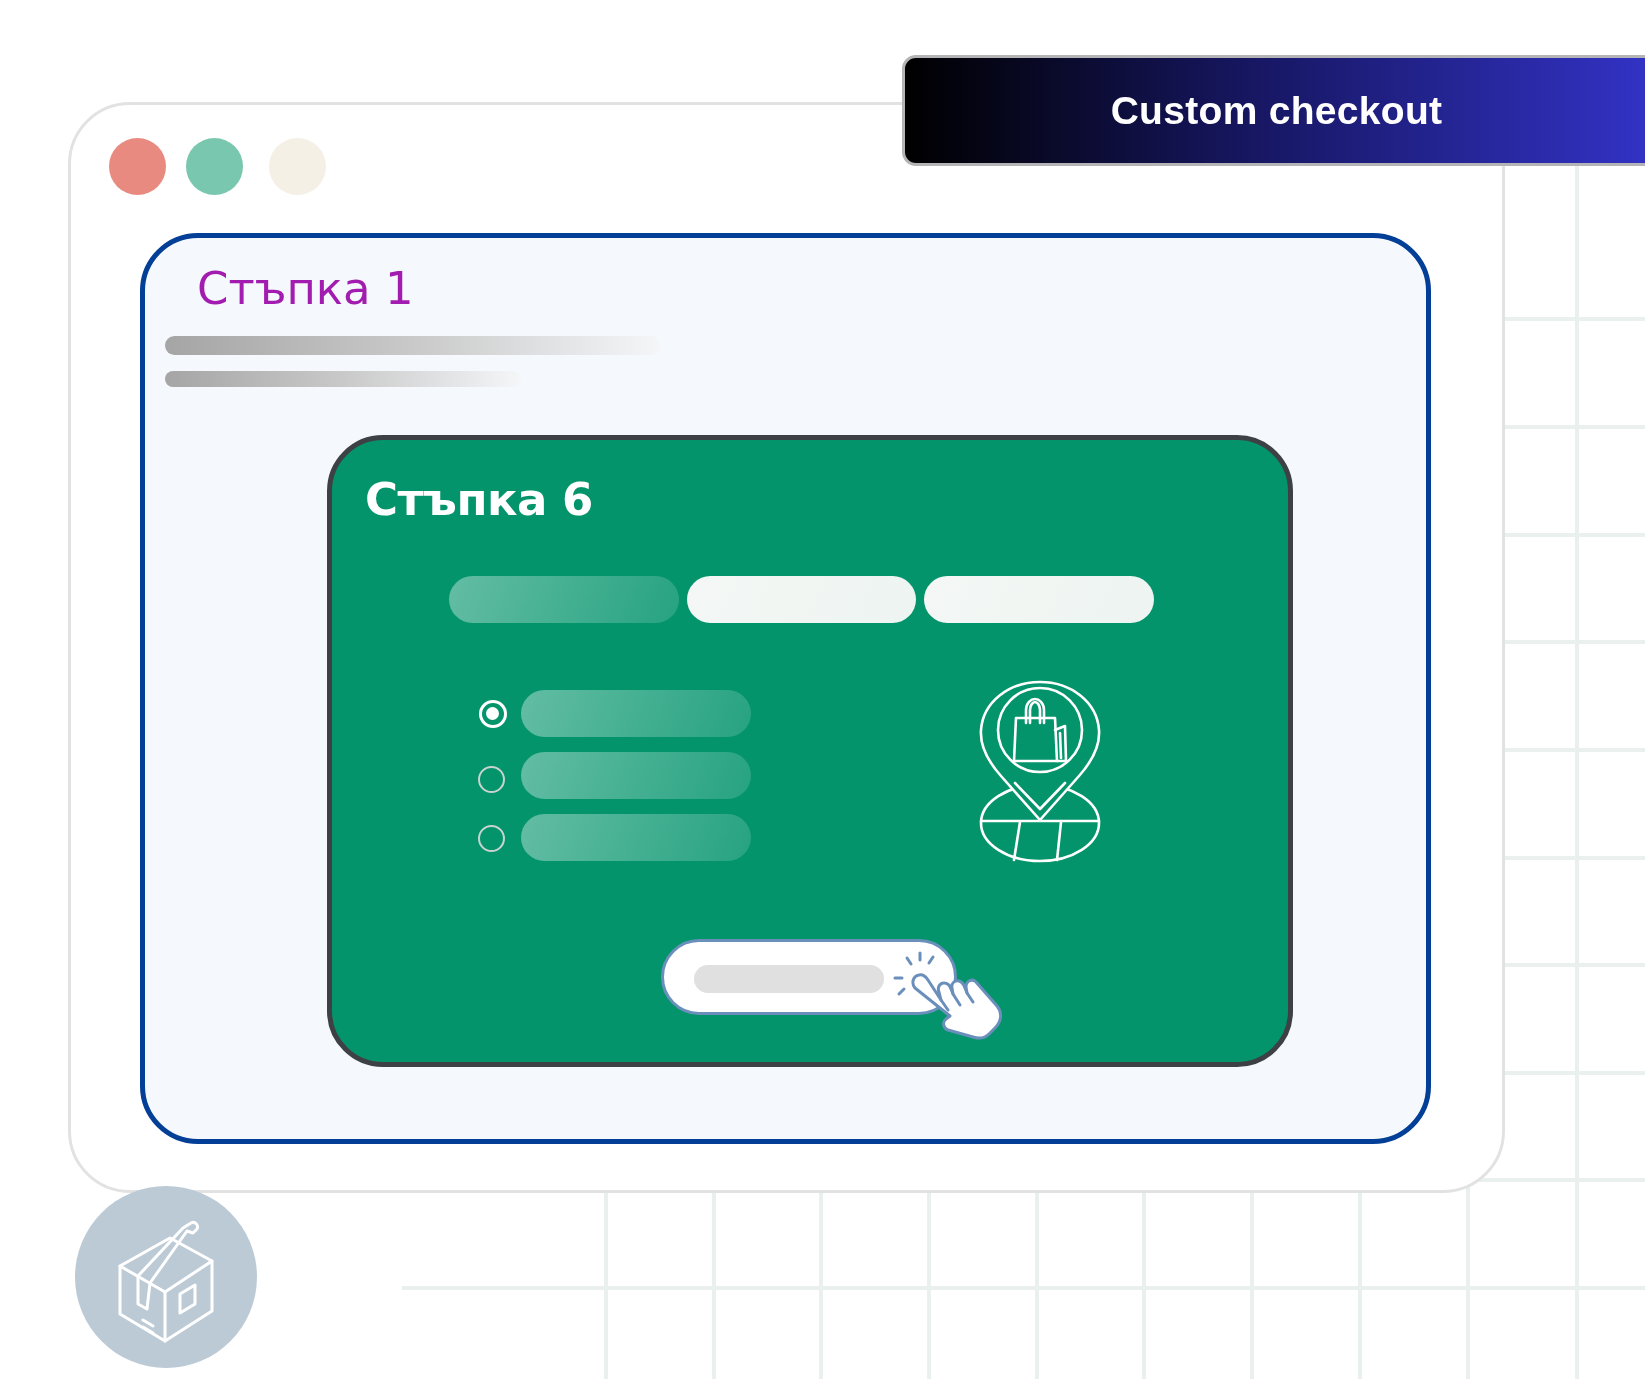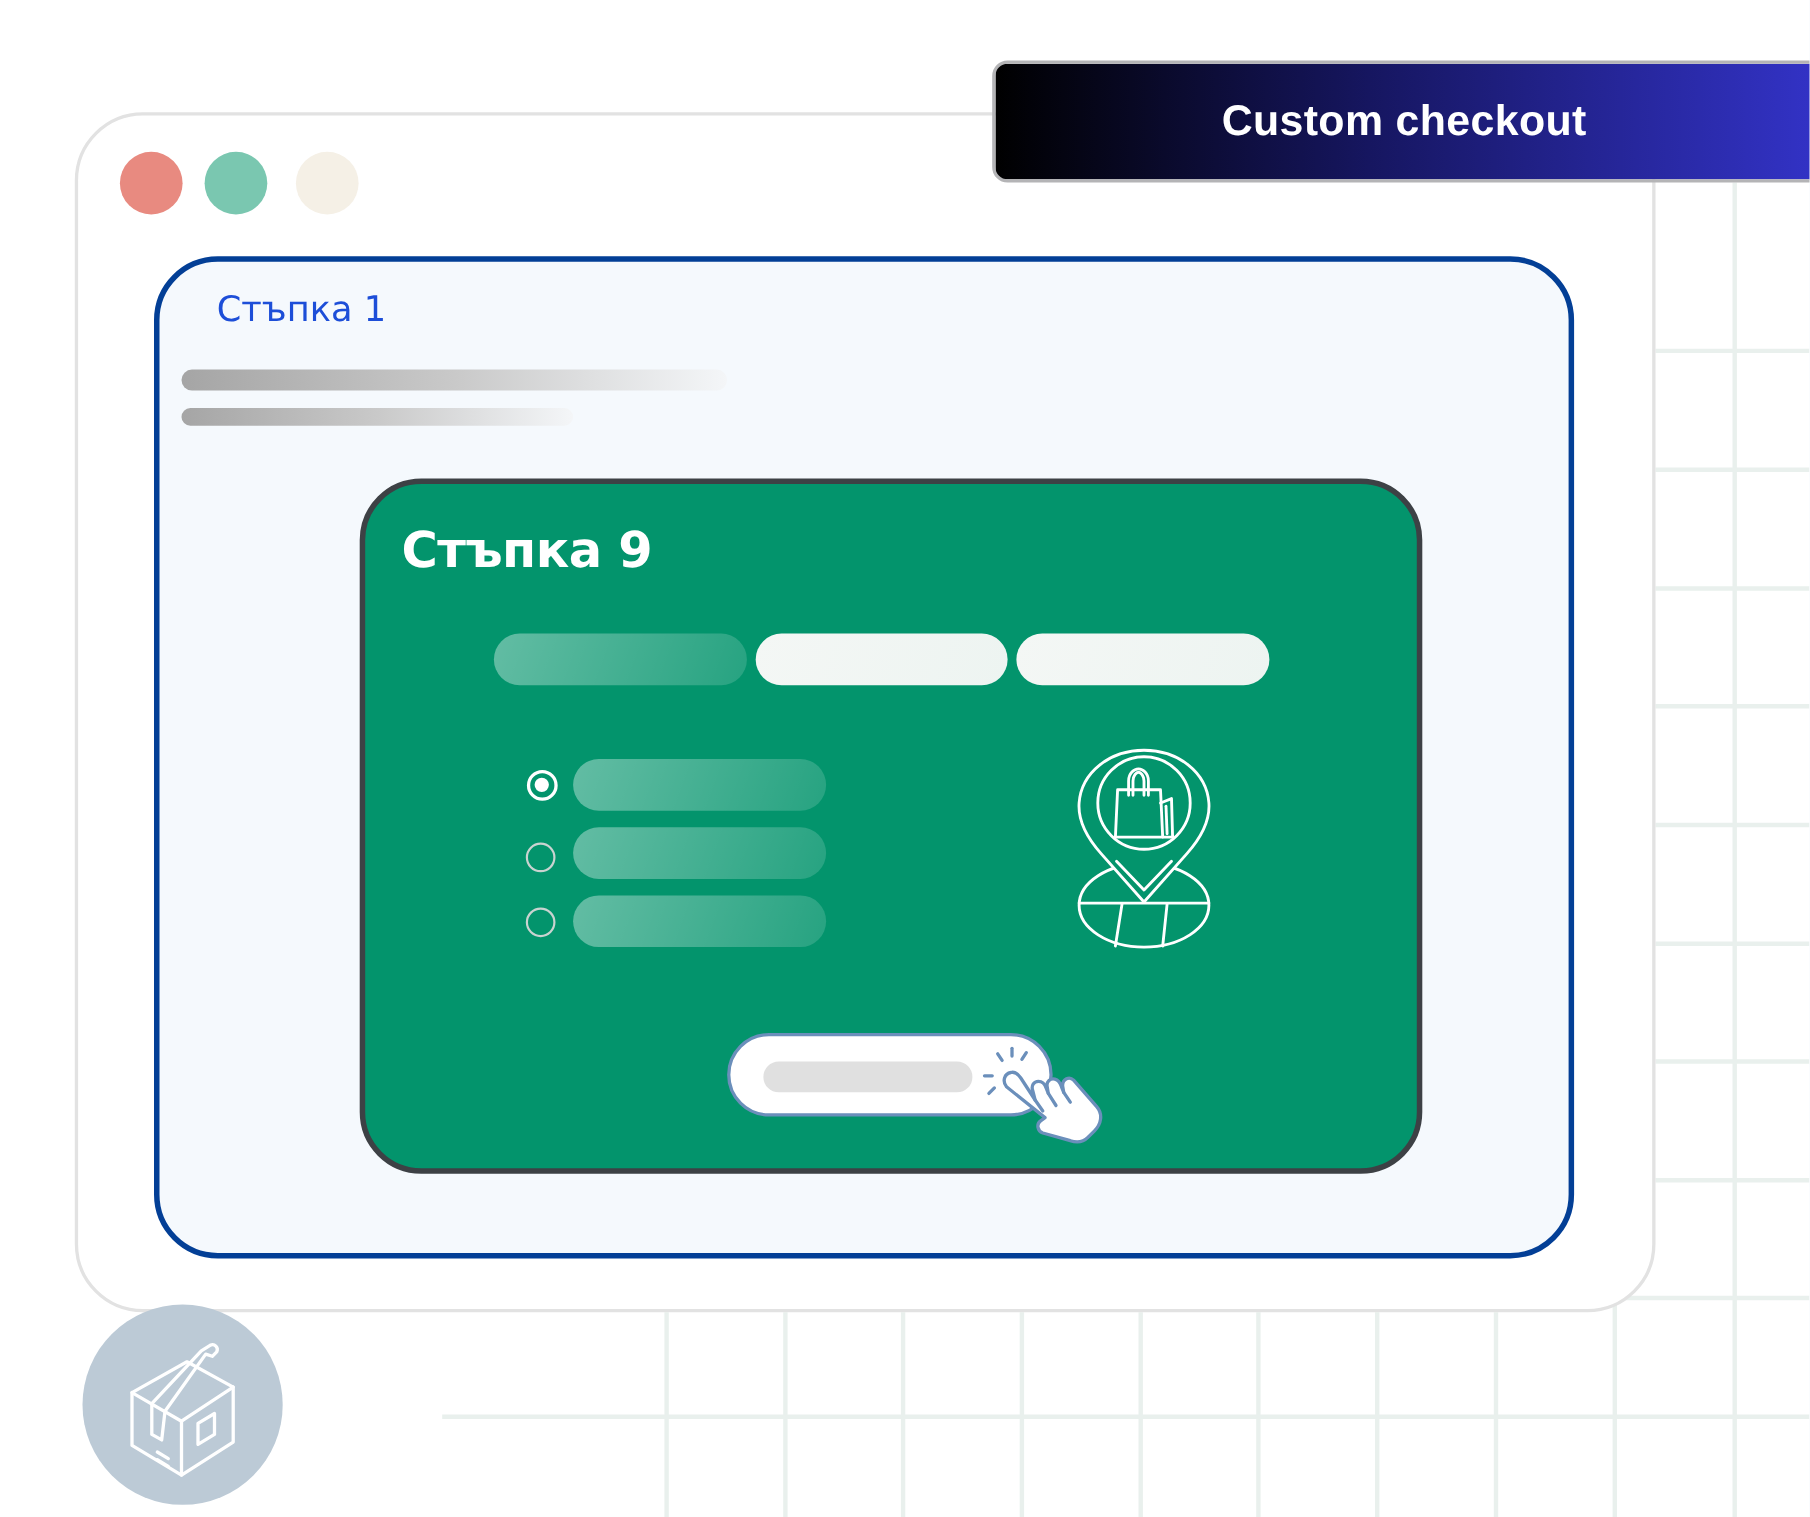--- a/index.html
+++ b/index.html
@@ -35,21 +35,21 @@
   }
 
   
   .panel1 {
     position: absolute; left: 140px; top: 233px; width: 1291px; height: 911px;
     box-sizing: border-box; border: 5px solid #033f96; border-radius: 58px;
     background: #f5f9fd;
   }
   .step1-title {
     position: absolute; left: 197px; top: 262px;
-    font-family: "DejaVu Sans", sans-serif; font-size: 32px; color: #1d4ed8;
+    font-family: "DejaVu Sans", sans-serif; font-size: 45px; color: #a21caf;
     font-weight: normal;
   }
   .skeleton {
     position: absolute; border-radius: 10px;
     background: linear-gradient(90deg, #a5a5a5 0%, #c9c9c9 50%, #f4f6f8 100%);
   }
 
   
   .panel2 {
     position: absolute; left: 327px; top: 435px; width: 966px; height: 632px;
@@ -141,21 +141,21 @@
 <div class="banner">
   <span class="banner-text">Custom checkout</span>
 </div>
 
 <div class="panel1"></div>
 <div class="step1-title">Стъпка 1</div>
 <div class="skeleton" style="left:165px;top:336px;width:496px;height:19px;"></div>
 <div class="skeleton" style="left:165px;top:371px;width:356px;height:16px;"></div>
 
 <div class="panel2"></div>
-<div class="step2-title">Стъпка 9</div>
+<div class="step2-title">Стъпка 6</div>
 
 <div class="tab active" style="left:449px;width:230px;"></div>
 <div class="tab inactive" style="left:687px;width:229px;"></div>
 <div class="tab inactive" style="left:924px;width:230px;"></div>
 
 <div class="radio checked" style="left:479px;top:700px;width:28px;height:28px;"></div>
 <div class="option-bar" style="top:690px;"></div>
 
 <div class="radio" style="left:478px;top:766px;width:27px;height:27px;"></div>
 <div class="option-bar" style="top:752px;"></div>

